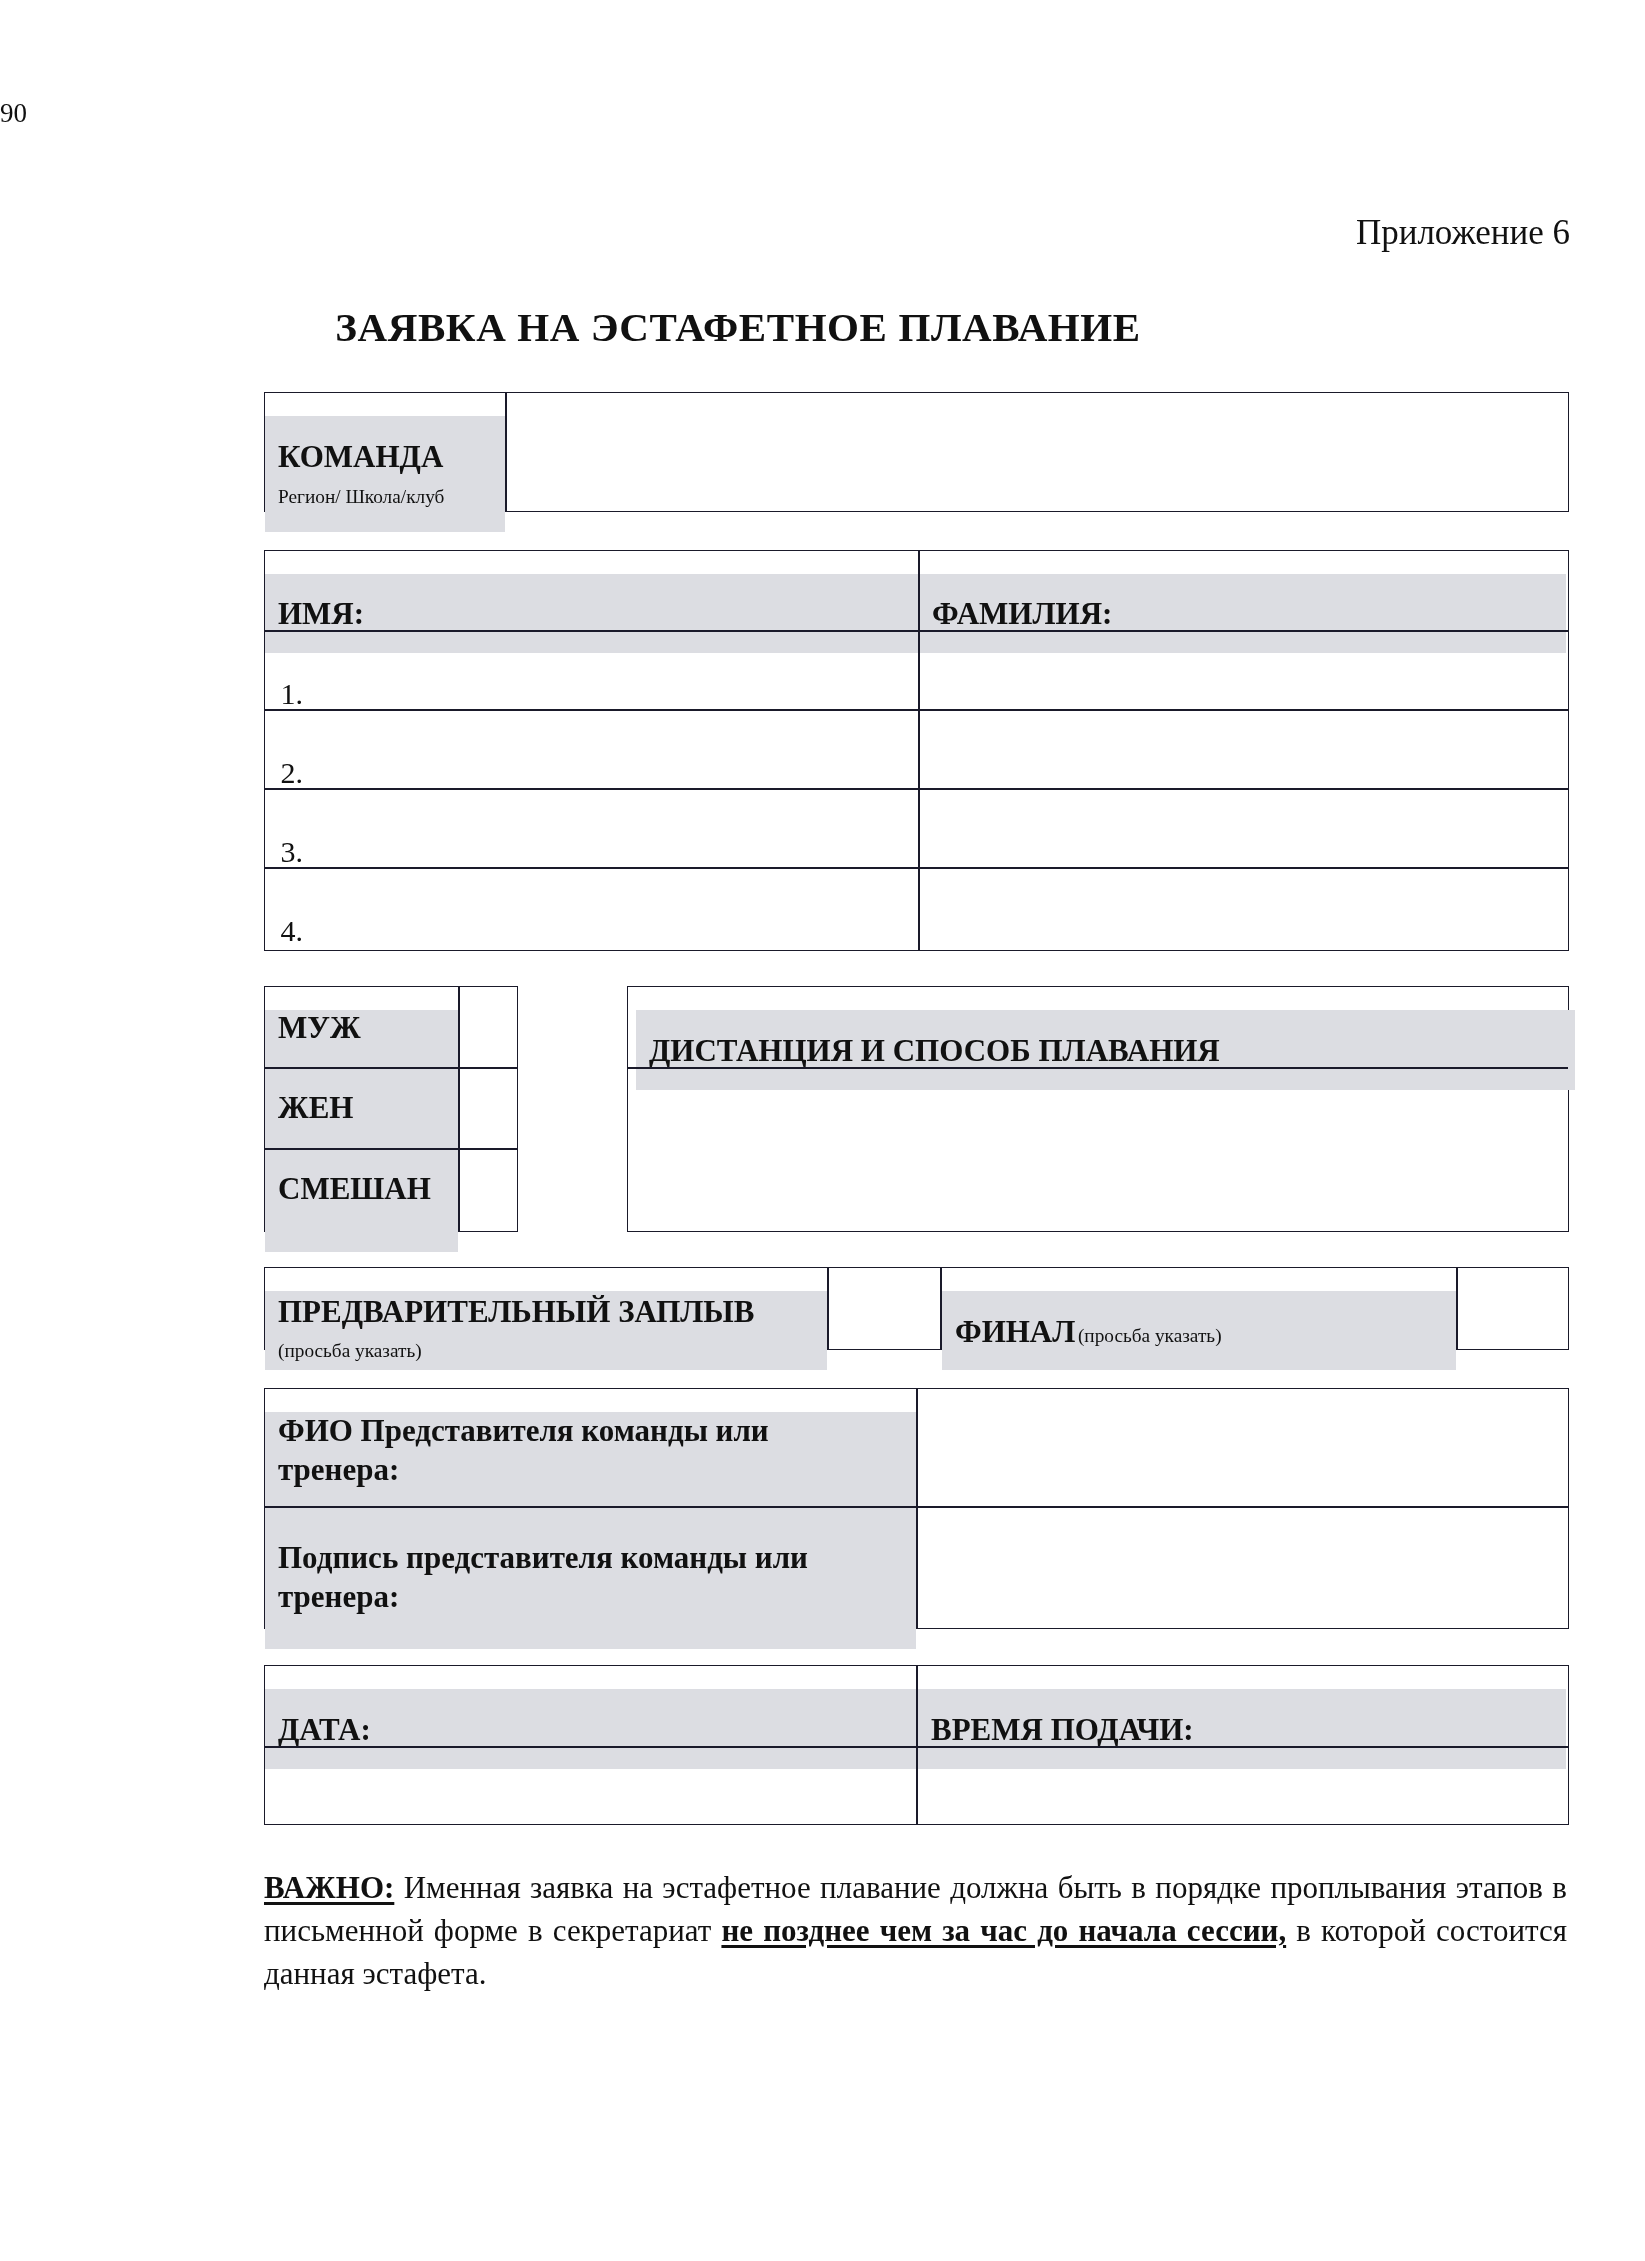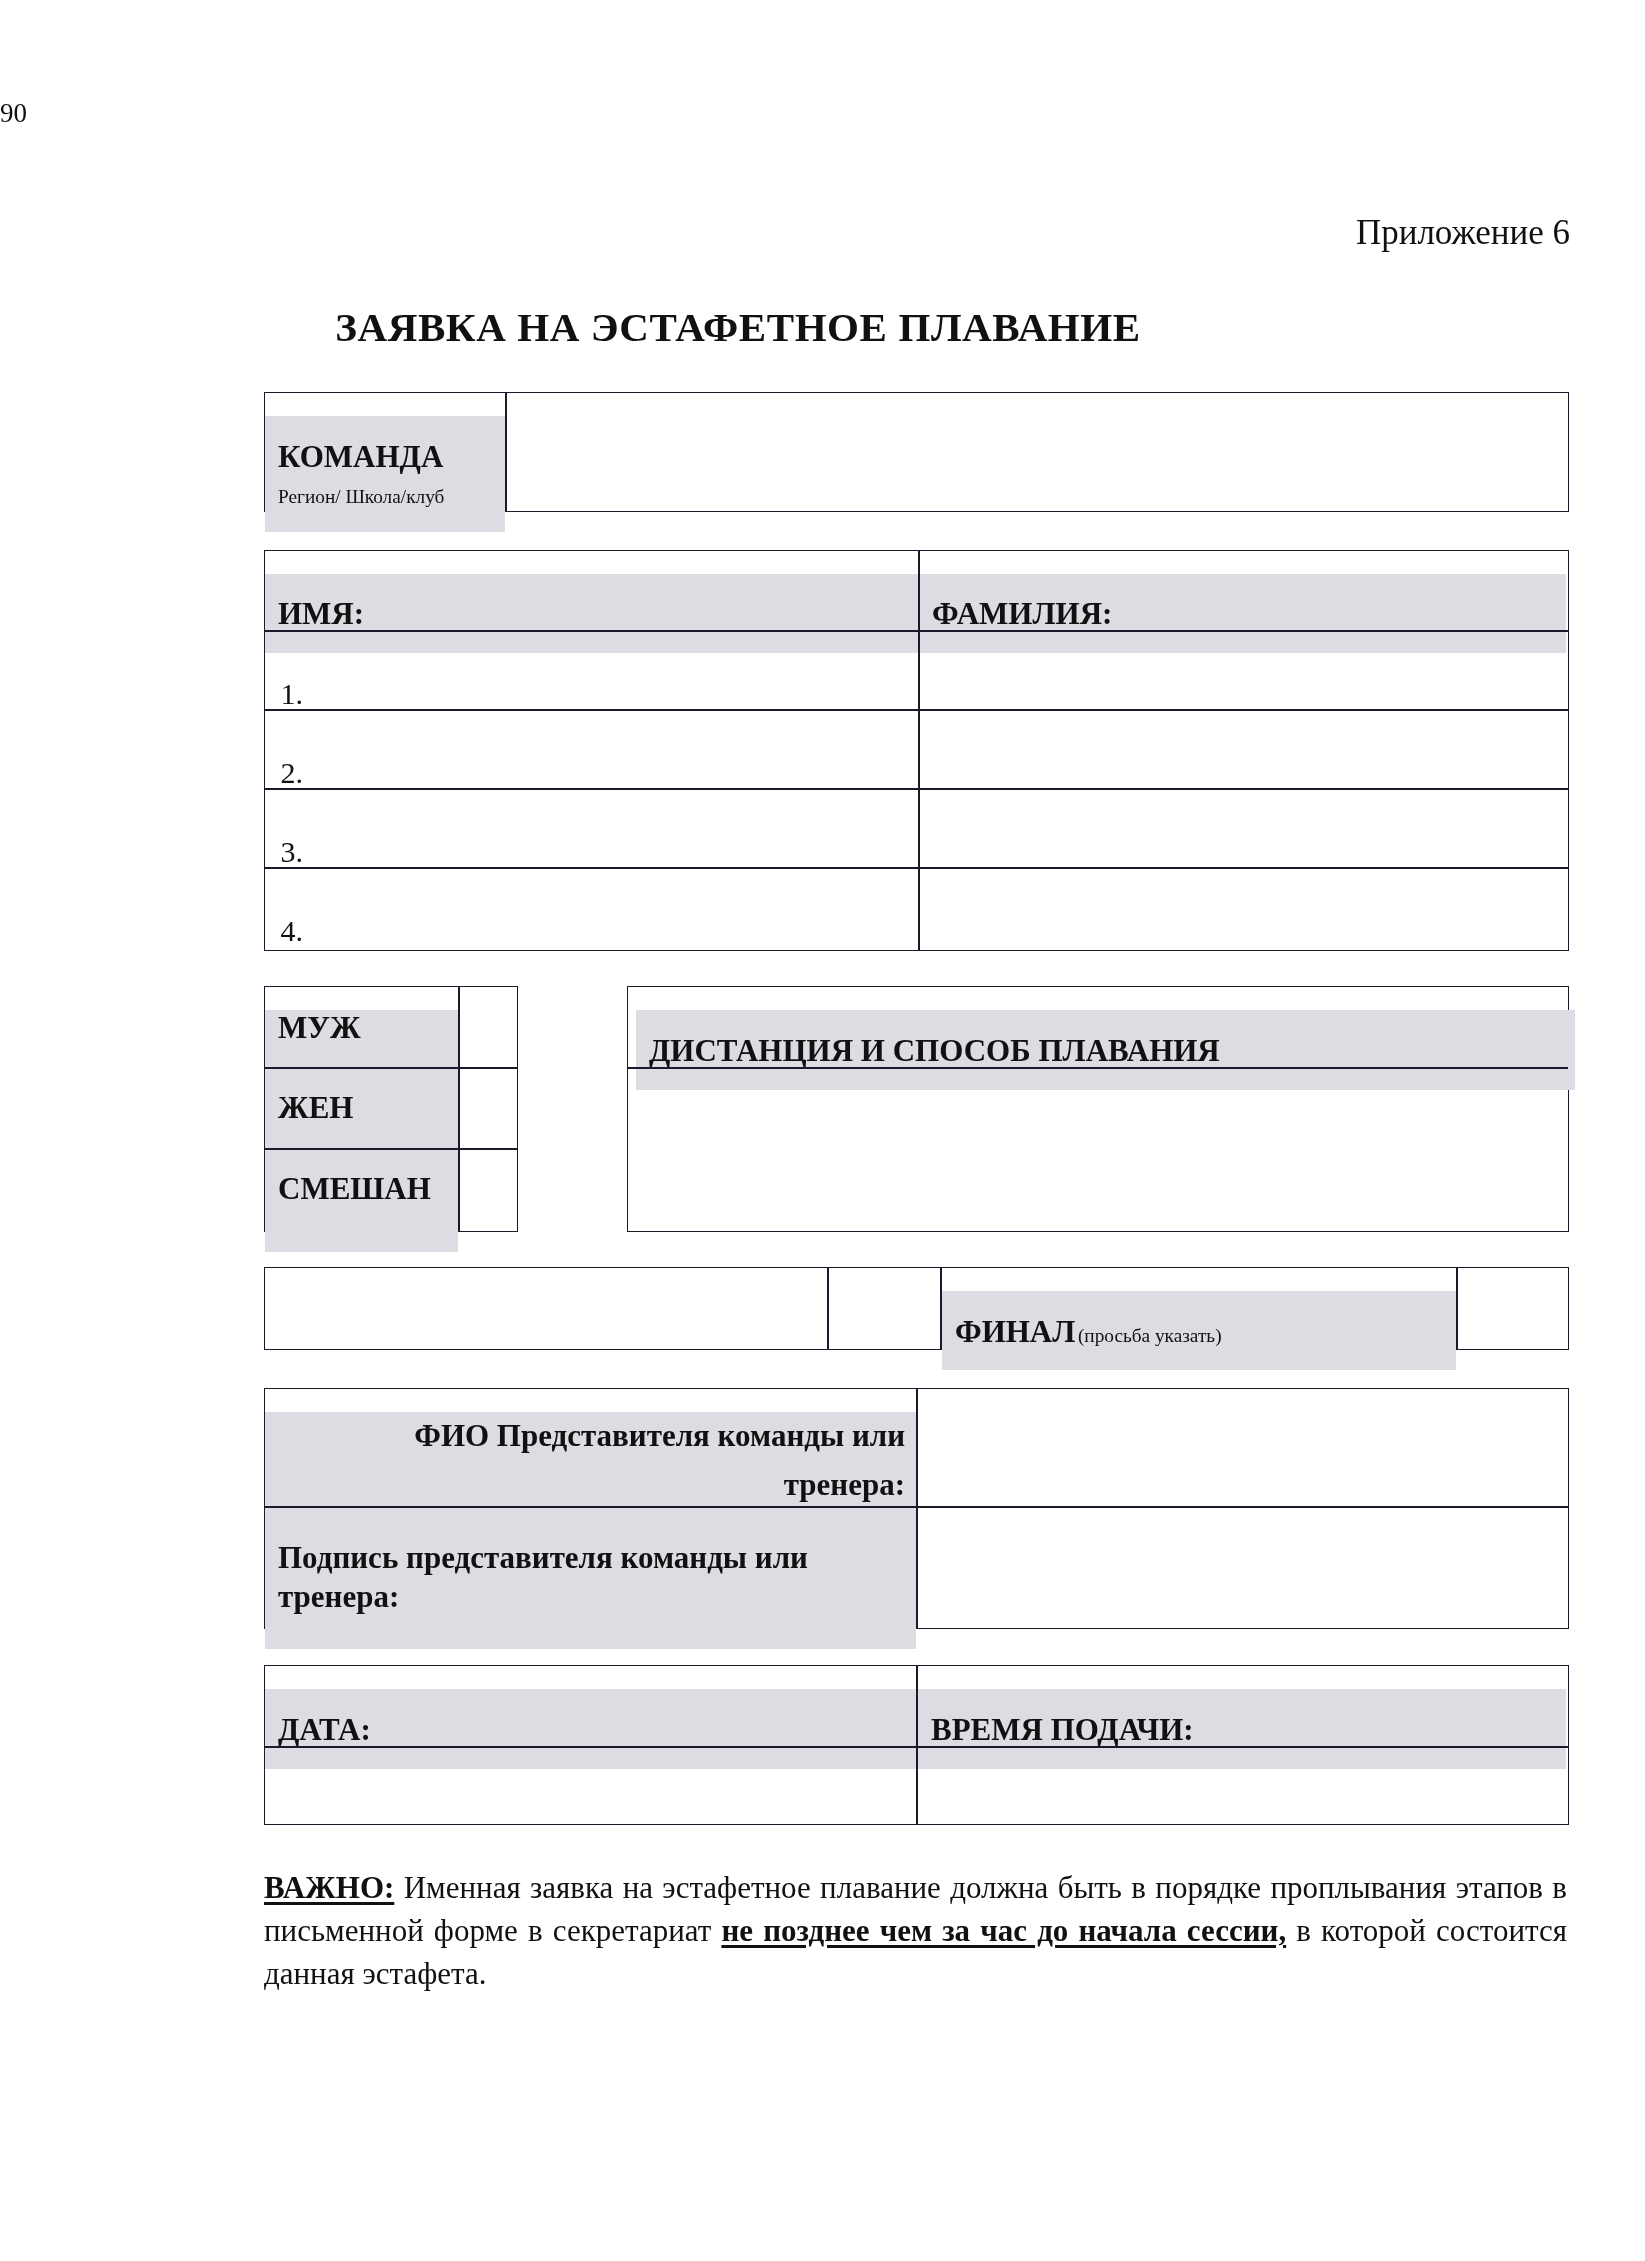--- a/index.html
+++ b/index.html
@@ -86,38 +86,42 @@
 
 <div class="tbl" style="left:627px; top:986px; width:942px; height:246px;">
   <div class="cell gray" style="left:8px; top:0; width:939px; height:80px;text-align:right;">
     <div class="abs lbl" style="left:13px; top:23px;">ДИСТАНЦИЯ И СПОСОБ ПЛАВАНИЯ</div>
   </div>
   <div class="hline" style="top:80px;"></div>
   <textarea class="fill" style="position: absolute; left: 0px; top: 82px; width: 939px; height: 161px; border: none; background: transparent; resize: none; font-family: &quot;Liberation Serif&quot;, serif; font-size: 28px; padding: 13px; box-sizing: border-box; outline: none;"></textarea>
 </div>
 
 <div class="tbl" style="left:264px; top:1267px; width:1305px; height:83px;">
+  <div class="cell gray" style="left:0; top:0; width:562px; height:79px;">
+    <div class="abs lbl" style="left:13px; top:2.6px;">ПРЕДВАРИТЕЛЬНЫЙ ЗАПЛЫВ</div>
+    <div class="abs small" style="left:13px; top:49px;">(просьба указать)</div>
+  </div>
   <div class="vline" style="left:562px;"></div>
   <input class="fill" style="left: 564px; top: 0px; width: 111px; height: 79px; text-align: center;" value="">
   <div class="vline" style="left:675px;"></div>
   <div class="cell gray" style="left:677px; top:0; width:514px; height:79px;">
     <div class="abs" style="left:13px; top:23px; white-space:nowrap;">
       <span class="lbl">ФИНАЛ</span>
       <span class="small">(просьба указать)</span>
     </div>
   </div>
   <div class="vline" style="left:1191px;"></div>
   <input class="fill" style="left: 1193px; top: 0px; width: 108px; height: 79px; text-align: center;" value="">
 </div>
 
 <div class="tbl" style="left:264px; top:1388px; width:1305px; height:241px;">
   <div class="cell gray" style="left:0; top:0; width:651px; height:237px;"></div>
   <div class="vline" style="left:651px;"></div>
   <div class="hline" style="top:117px;"></div>
-  <div class="abs lbl" style="left:21px; top:22px; width:619px; line-height:49px;text-align:right;">ФИО Представителя команды или тренера:</div>
+  <div class="abs lbl" style="left:13px; top:22px; width:619px; line-height:39px;">ФИО Представителя команды или тренера:</div>
   <div class="abs lbl" style="left:13px; top:141px; width:619px; line-height:39px;margin-top:8px;">Подпись представителя команды или тренера:</div>
   <input class="fill" style="left: 653px; top: 0px; width: 648px; height: 117px; padding-left: 13px;" value="">
   <input class="fill" style="left: 653px; top: 119px; width: 648px; height: 118px; padding-left: 13px;" value="">
 </div>
 
 <div class="tbl" style="left:264px; top:1665px; width:1305px; height:160px;">
   <div class="cell gray" style="left:0; top:0; width:1301px; height:80px;">
     <div class="abs lbl" style="left:13px; top:23px;">ДАТА:</div>
     <div class="abs lbl" style="left:666px; top:23px;">ВРЕМЯ ПОДАЧИ:</div>
   </div>

